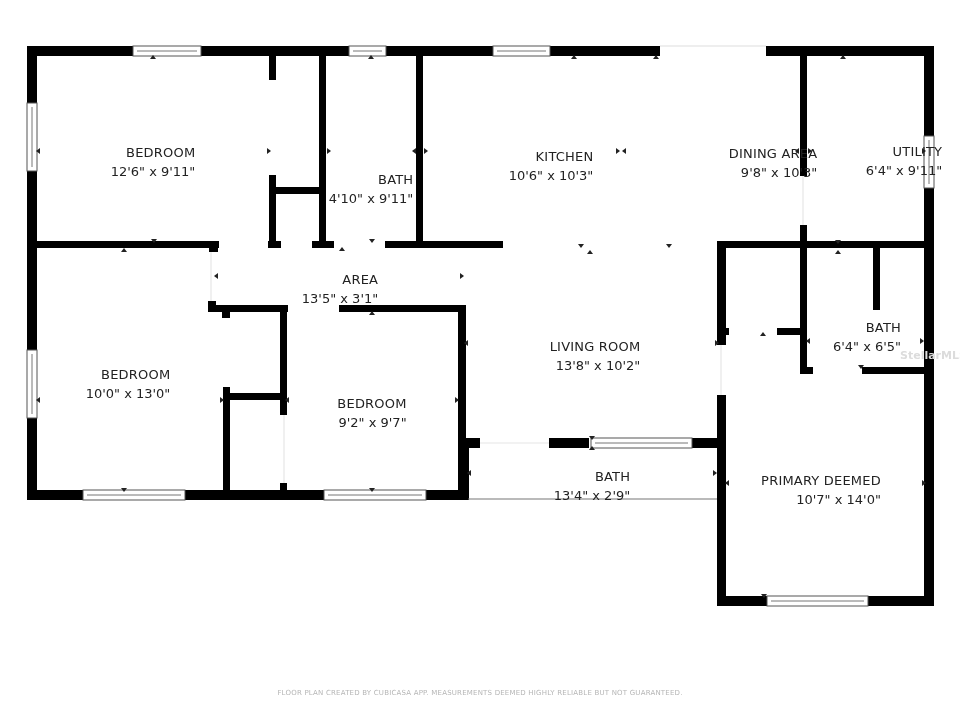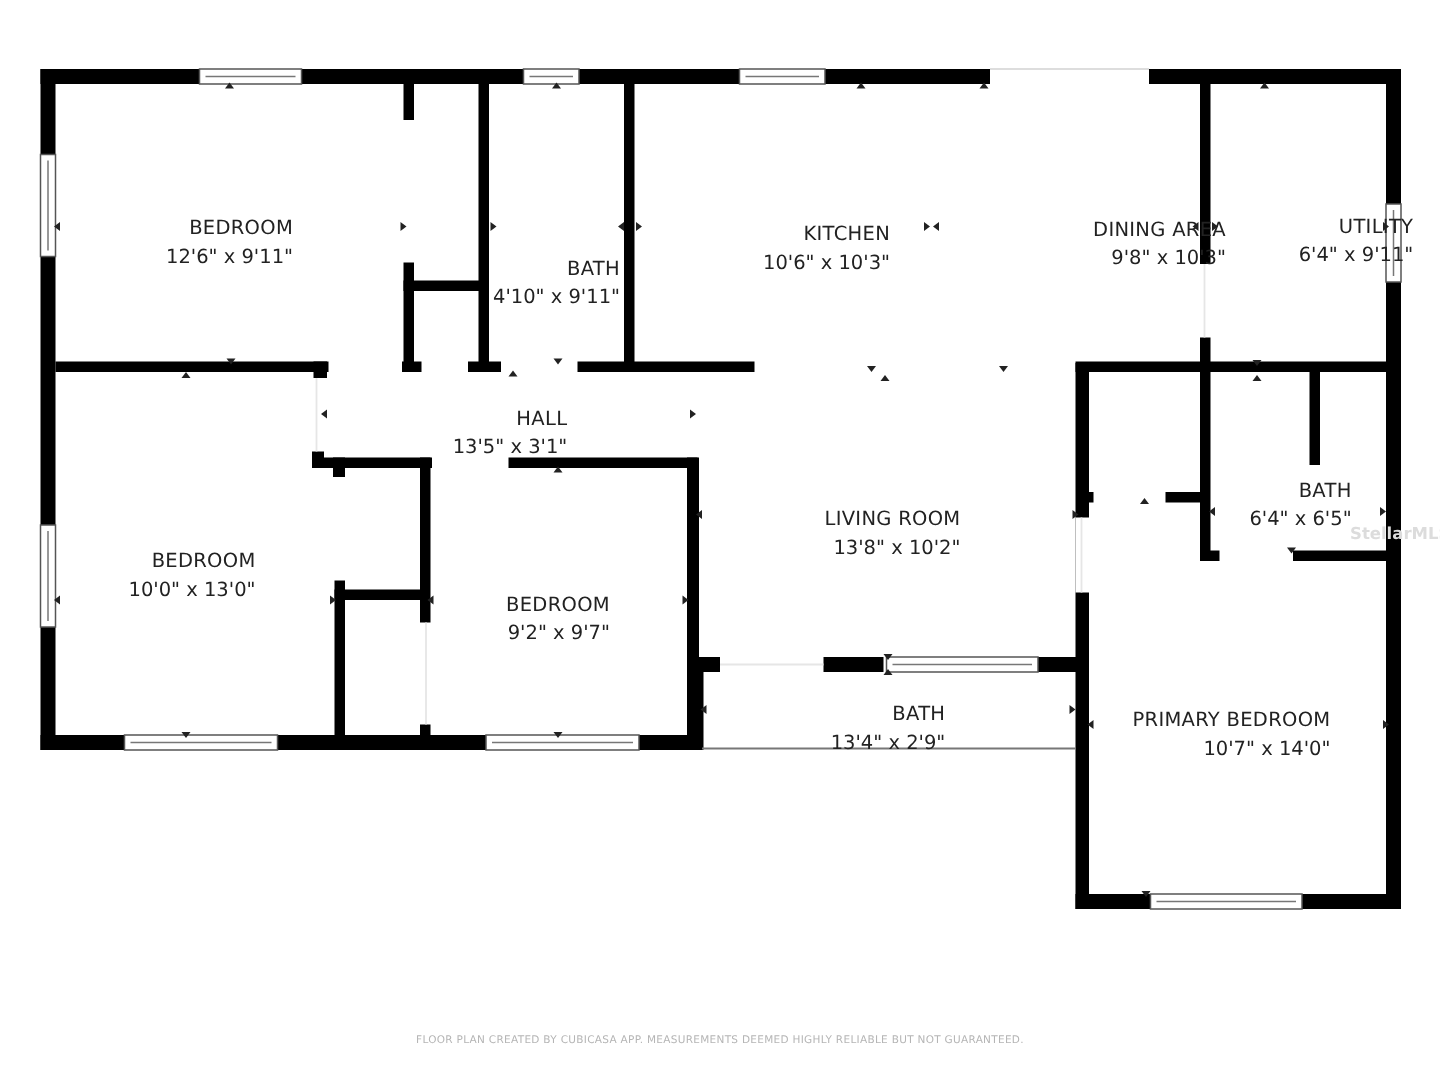--- a/index.html
+++ b/index.html
@@ -246,21 +246,21 @@
 </div>
 <div class="room-label" style="left:728px; top:144px;margin-left:45px;">
   <span class="room-name">DINING AREA</span>
   <span class="room-dim">9'8" x 10'3"</span>
 </div>
 <div class="room-label" style="left:865px; top:142px;margin-left:39px;">
   <span class="room-name">UTILITY</span>
   <span class="room-dim">6'4" x 9'11"</span>
 </div>
 <div class="room-label" style="left:340px; top:270px;">
-  <span class="room-name">HALL</span>
+  <span class="room-name">AREA</span>
   <span class="room-dim">13'5" x 3'1"</span>
 </div>
 <div class="room-label" style="left:128px; top:365px;">
   <span class="room-name">BEDROOM</span>
   <span class="room-dim">10'0" x 13'0"</span>
 </div>
 <div class="room-label" style="left:372px; top:394px;">
   <span class="room-name">BEDROOM</span>
   <span class="room-dim">9'2" x 9'7"</span>
 </div>
@@ -270,19 +270,19 @@
 </div>
 <div class="room-label" style="left:867px; top:318px;">
   <span class="room-name">BATH</span>
   <span class="room-dim">6'4" x 6'5"</span>
 </div>
 <div class="room-label" style="left:592px; top:467px;">
   <span class="room-name">BATH</span>
   <span class="room-dim">13'4" x 2'9"</span>
 </div>
 <div class="room-label" style="left:821px; top:471px;">
-  <span class="room-name">PRIMARY BEDROOM</span>
+  <span class="room-name">PRIMARY DEEMED</span>
   <span class="room-dim">10'7" x 14'0"</span>
 </div>
 
 <div class="watermark">StellarMLS</div>
 
 <div class="footer">FLOOR PLAN CREATED BY CUBICASA APP. MEASUREMENTS DEEMED HIGHLY RELIABLE BUT NOT GUARANTEED.</div>
 
 </body></html>

